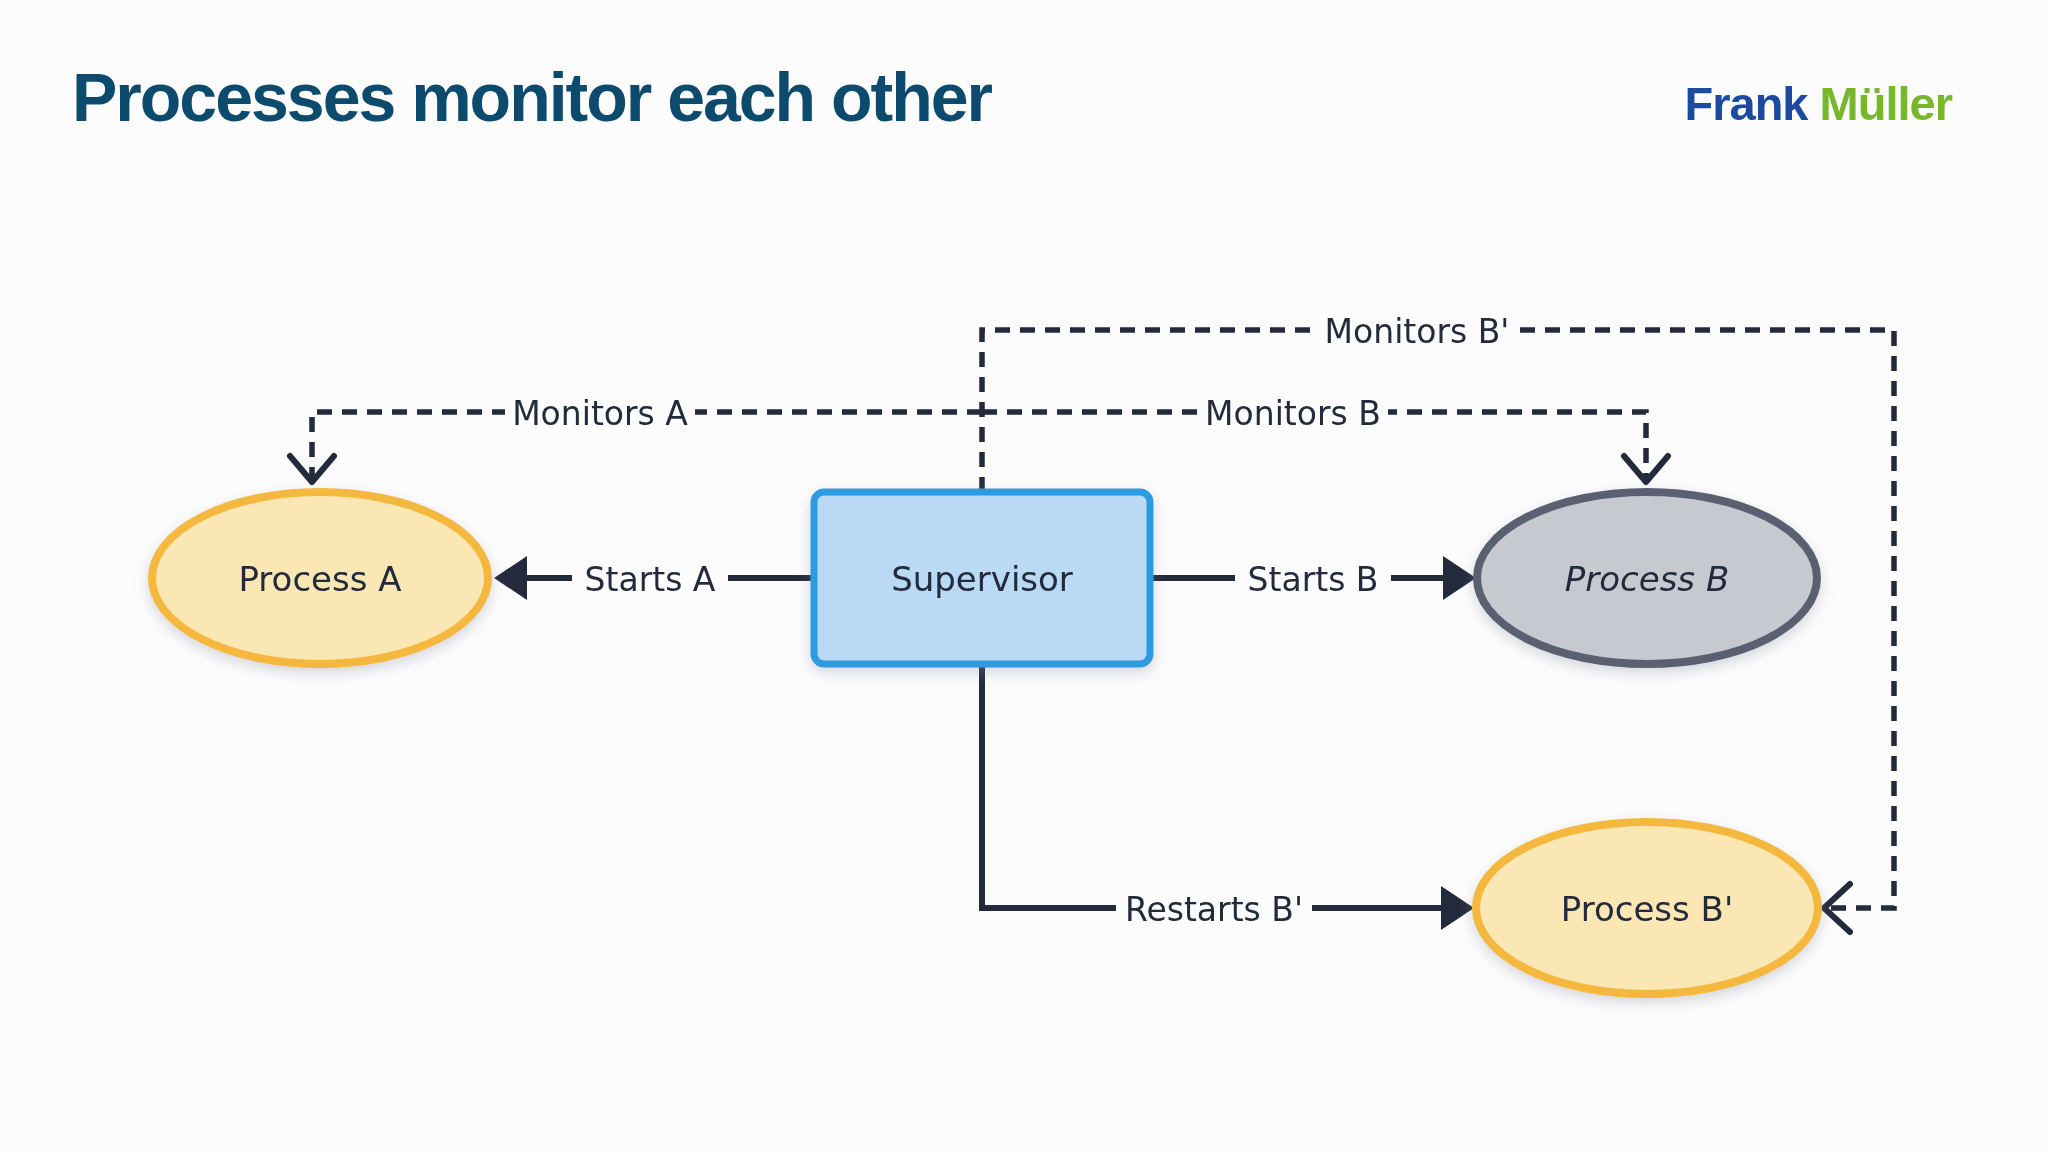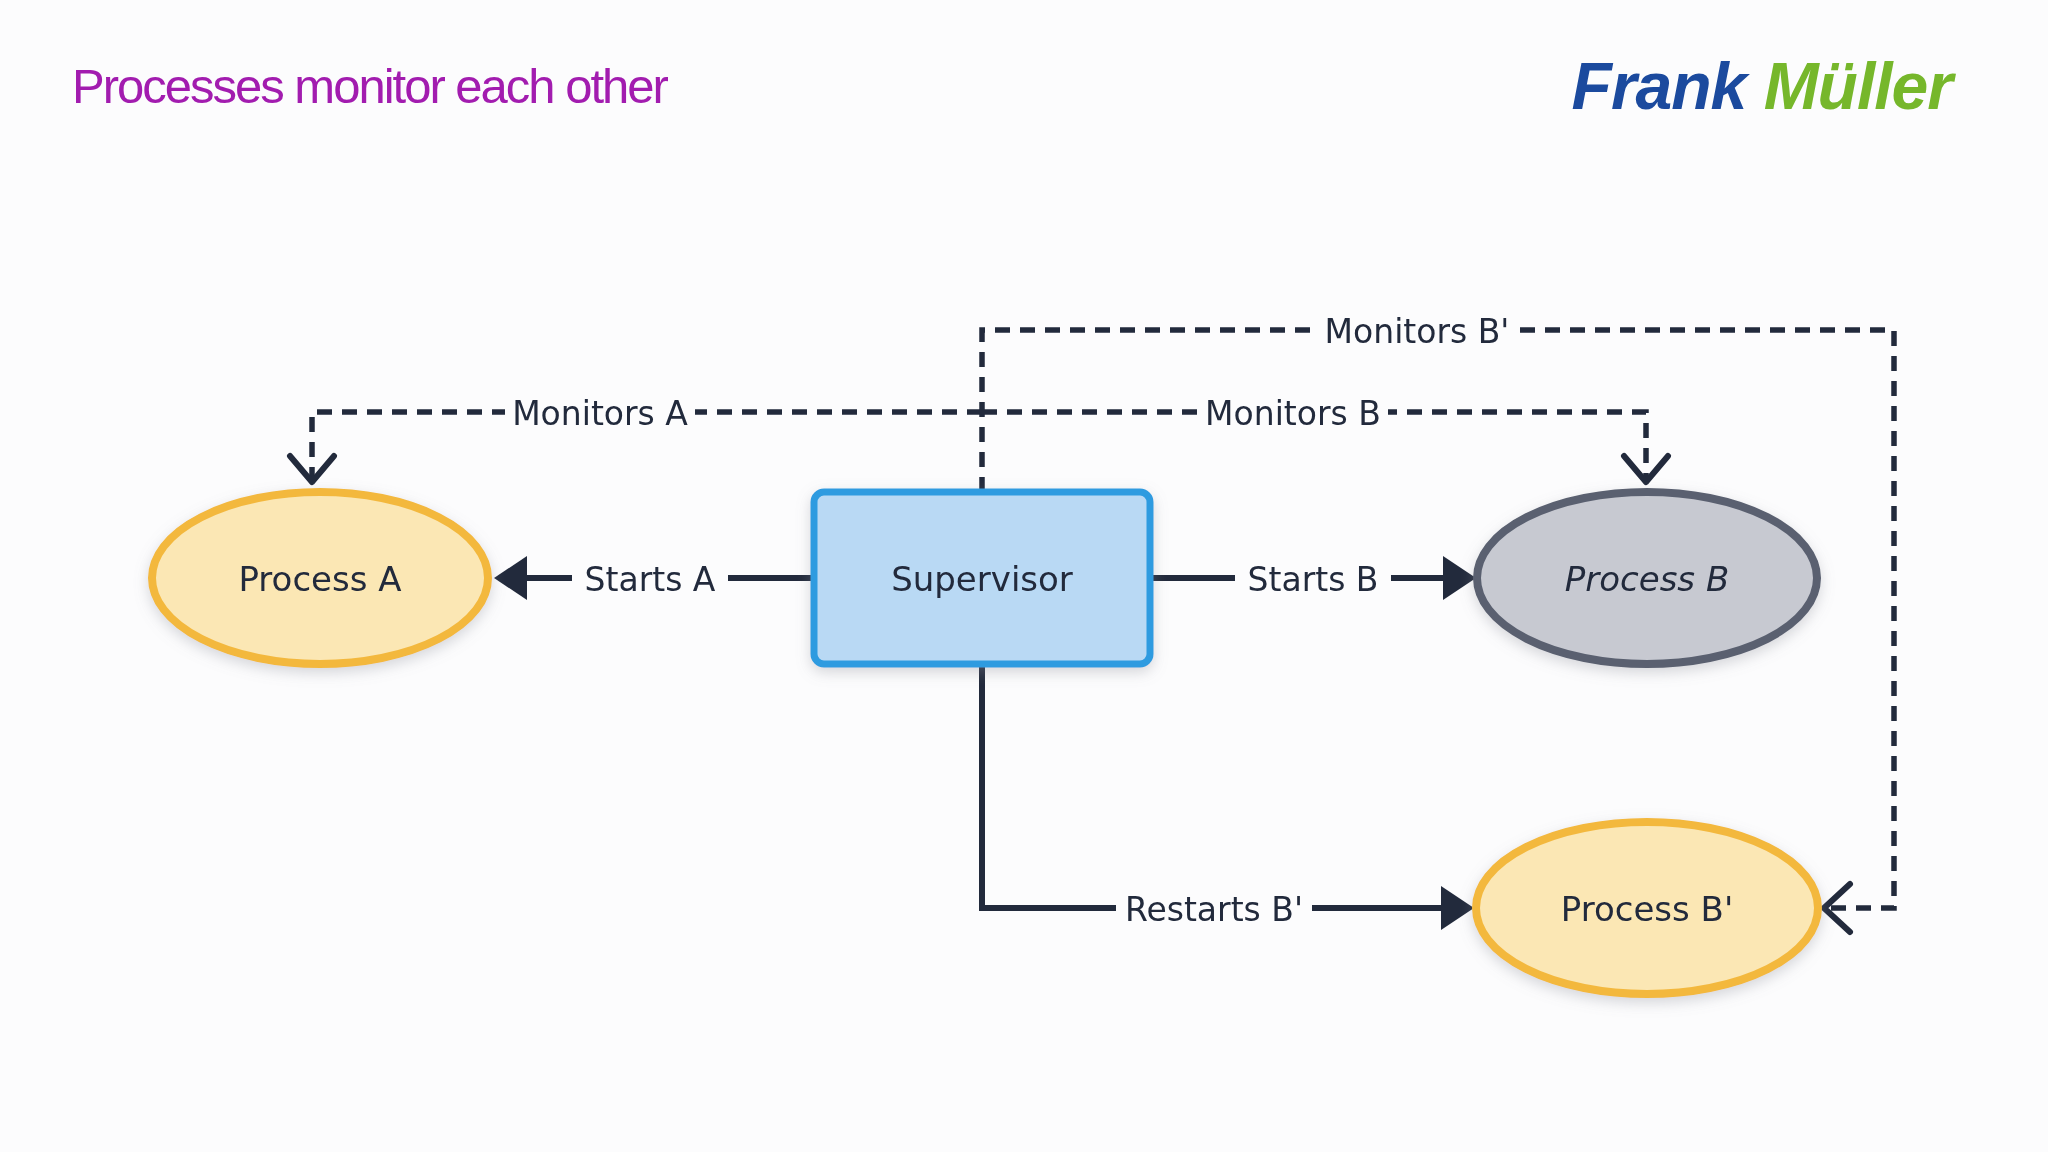--- a/index.html
+++ b/index.html
@@ -5,29 +5,28 @@
   html,body{margin:0;padding:0;}
   body{
     width:2048px;height:1152px;
     background:#FCFCFD;
     overflow:hidden;
     position:relative;
     font-family:"Liberation Sans", sans-serif;
   }
   .slide-title{
     position:absolute;left:72px;top:58px;
-    font-size:49px;font-weight:400;letter-spacing:-2px;
-    color:#a21caf;
+    font-size:68px;font-weight:700;letter-spacing:-2px;
+    color:#0c4a6e;
     white-space:nowrap;
   }
   .logo{
-    position:absolute;right:96px;top:48px;
-    font-size:66px;font-weight:700;letter-spacing:-1px;
+    position:absolute;right:96px;top:76px;
+    font-size:47px;font-weight:700;letter-spacing:-1px;
     white-space:nowrap;
-    font-style:italic;
   }
   .logo .first{color:#1B4A9E;}
   .logo .last{color:#76B72B;}
   svg.diagram{position:absolute;left:0;top:0;}
   .solid-line{stroke:#222A3C;stroke-width:6;fill:none;}
   .dashed-line{stroke:#222A3C;stroke-width:5.5;fill:none;stroke-dasharray:15 10;}
   .arrowhead-fill{fill:#222A3C;stroke:none;}
   .arrowhead-open{stroke:#222A3C;stroke-width:6;fill:none;stroke-linecap:round;stroke-linejoin:round;}
   .label-bg{fill:#FCFCFD;stroke:none;}
   .edge-label, .node-label{

